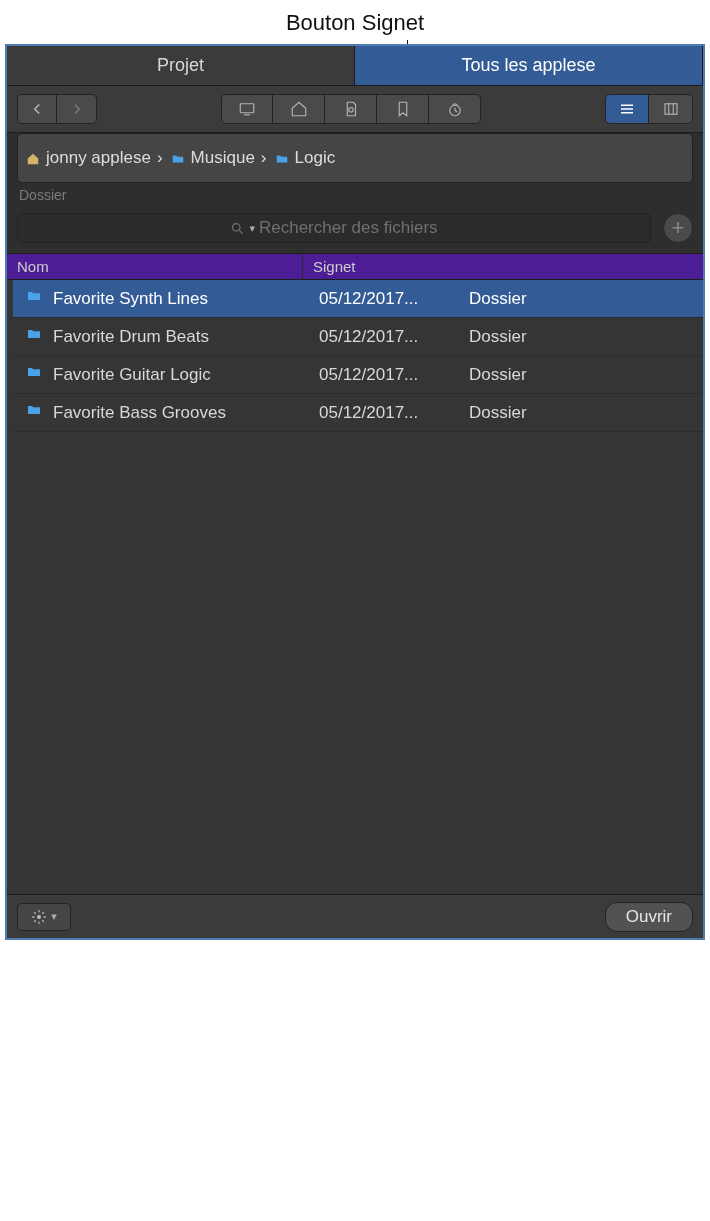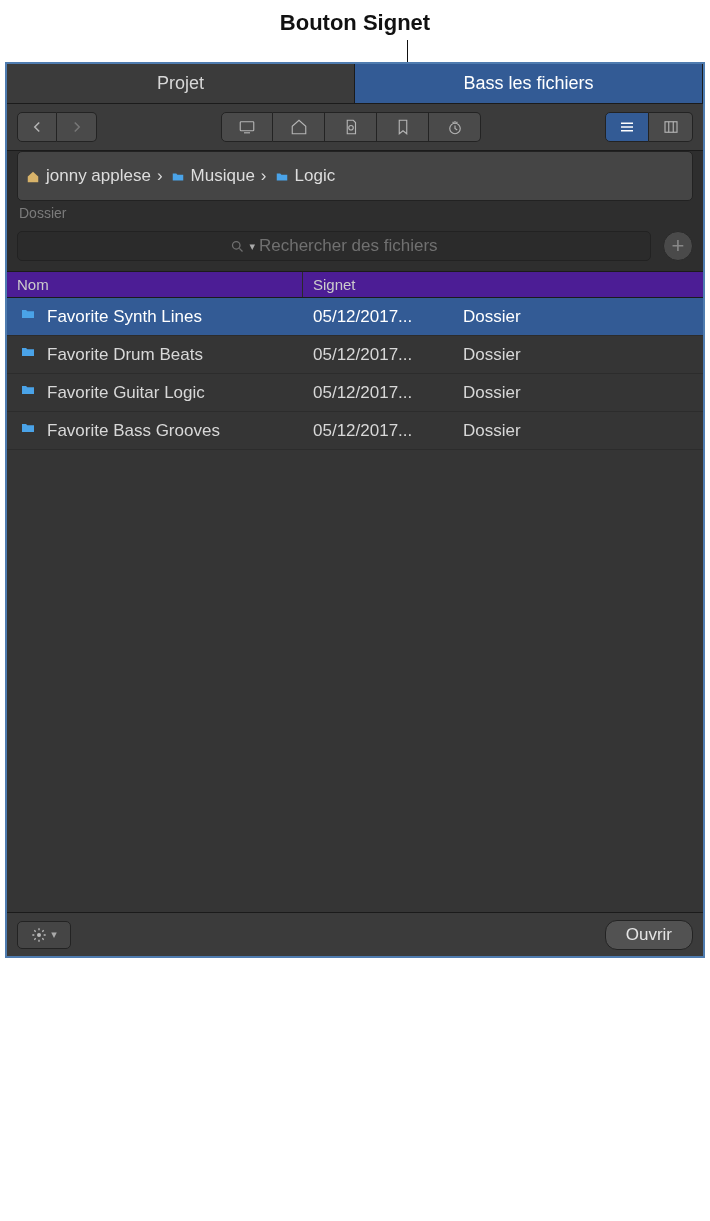--- a/index.html
+++ b/index.html
@@ -9,22 +9,21 @@
     font-size: 15px;
     color: #c8c8c8;
     width: 710px;
   }
   .callout {
     text-align: center;
     font-size: 22px;
     color: #111;
     padding: 10px 0 0 0;
     position: relative;
-    height: 62px;
-    font-weight: bold;
+    height: 44px;
   }
   .callout-line {
     position: absolute;
     left: 407px;
     top: 40px;
     width: 1px;
     height: 90px;
     background: #111;
   }
   .window {
@@ -157,20 +156,21 @@
   .col-size { flex: 1; border-right:none !important;}
   
   .tbody { flex: 1; overflow: hidden; background:#353535;}
   .row {
     display: flex;
     height: 38px;
     align-items: center;
     font-size: 17px;
     color: #d8d8d8;
     border-bottom: 1px solid #2c2c2c;
+    margin-left: 6px;
   }
   .row.selected { background: #335b95; color:#fff;}
   .row .col { padding-left:10px; display:flex; align-items:center; gap:8px;}
   .row .folder-glyph svg { width:22px; height:16px; fill:#4aa3e8;}
   
   .footer {
     height: 44px;
     background: #3b3b3b;
     border-top: 1px solid #1b1b1b;
     display:flex;
@@ -206,21 +206,21 @@
 
 <div class="callout">
   <span>Bouton Signet</span>
   <div class="callout-line"></div>
 </div>
 
 <div class="window">
 
   <div class="tabs">
     <div class="tab">Projet</div>
-    <div class="tab active">Bass les fichiers</div>
+    <div class="tab active">Tous les applese</div>
   </div>
 
   <div class="toolbar">
     <div class="btn-group">
       <div class="btn nav">
         <svg viewBox="0 0 24 24">
             <path d="M15 6l-6 6 6 6" fill="none" stroke="#b5b5b5" stroke-width="2"></path>
           </svg>
       </div>
       <div class="btn nav">

